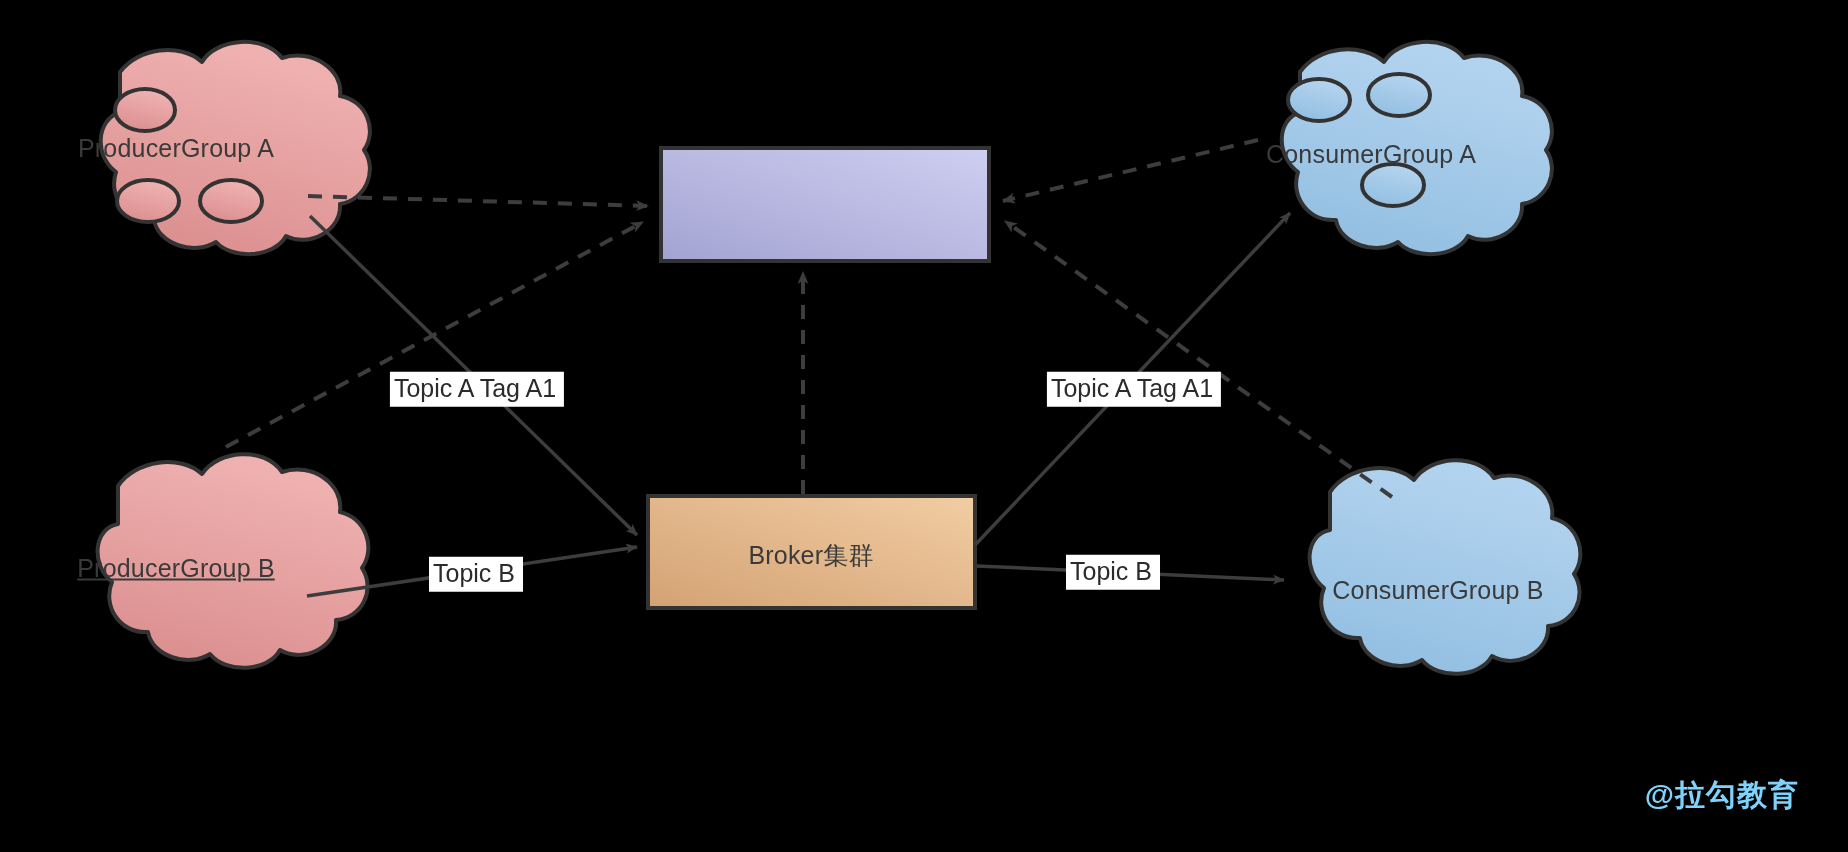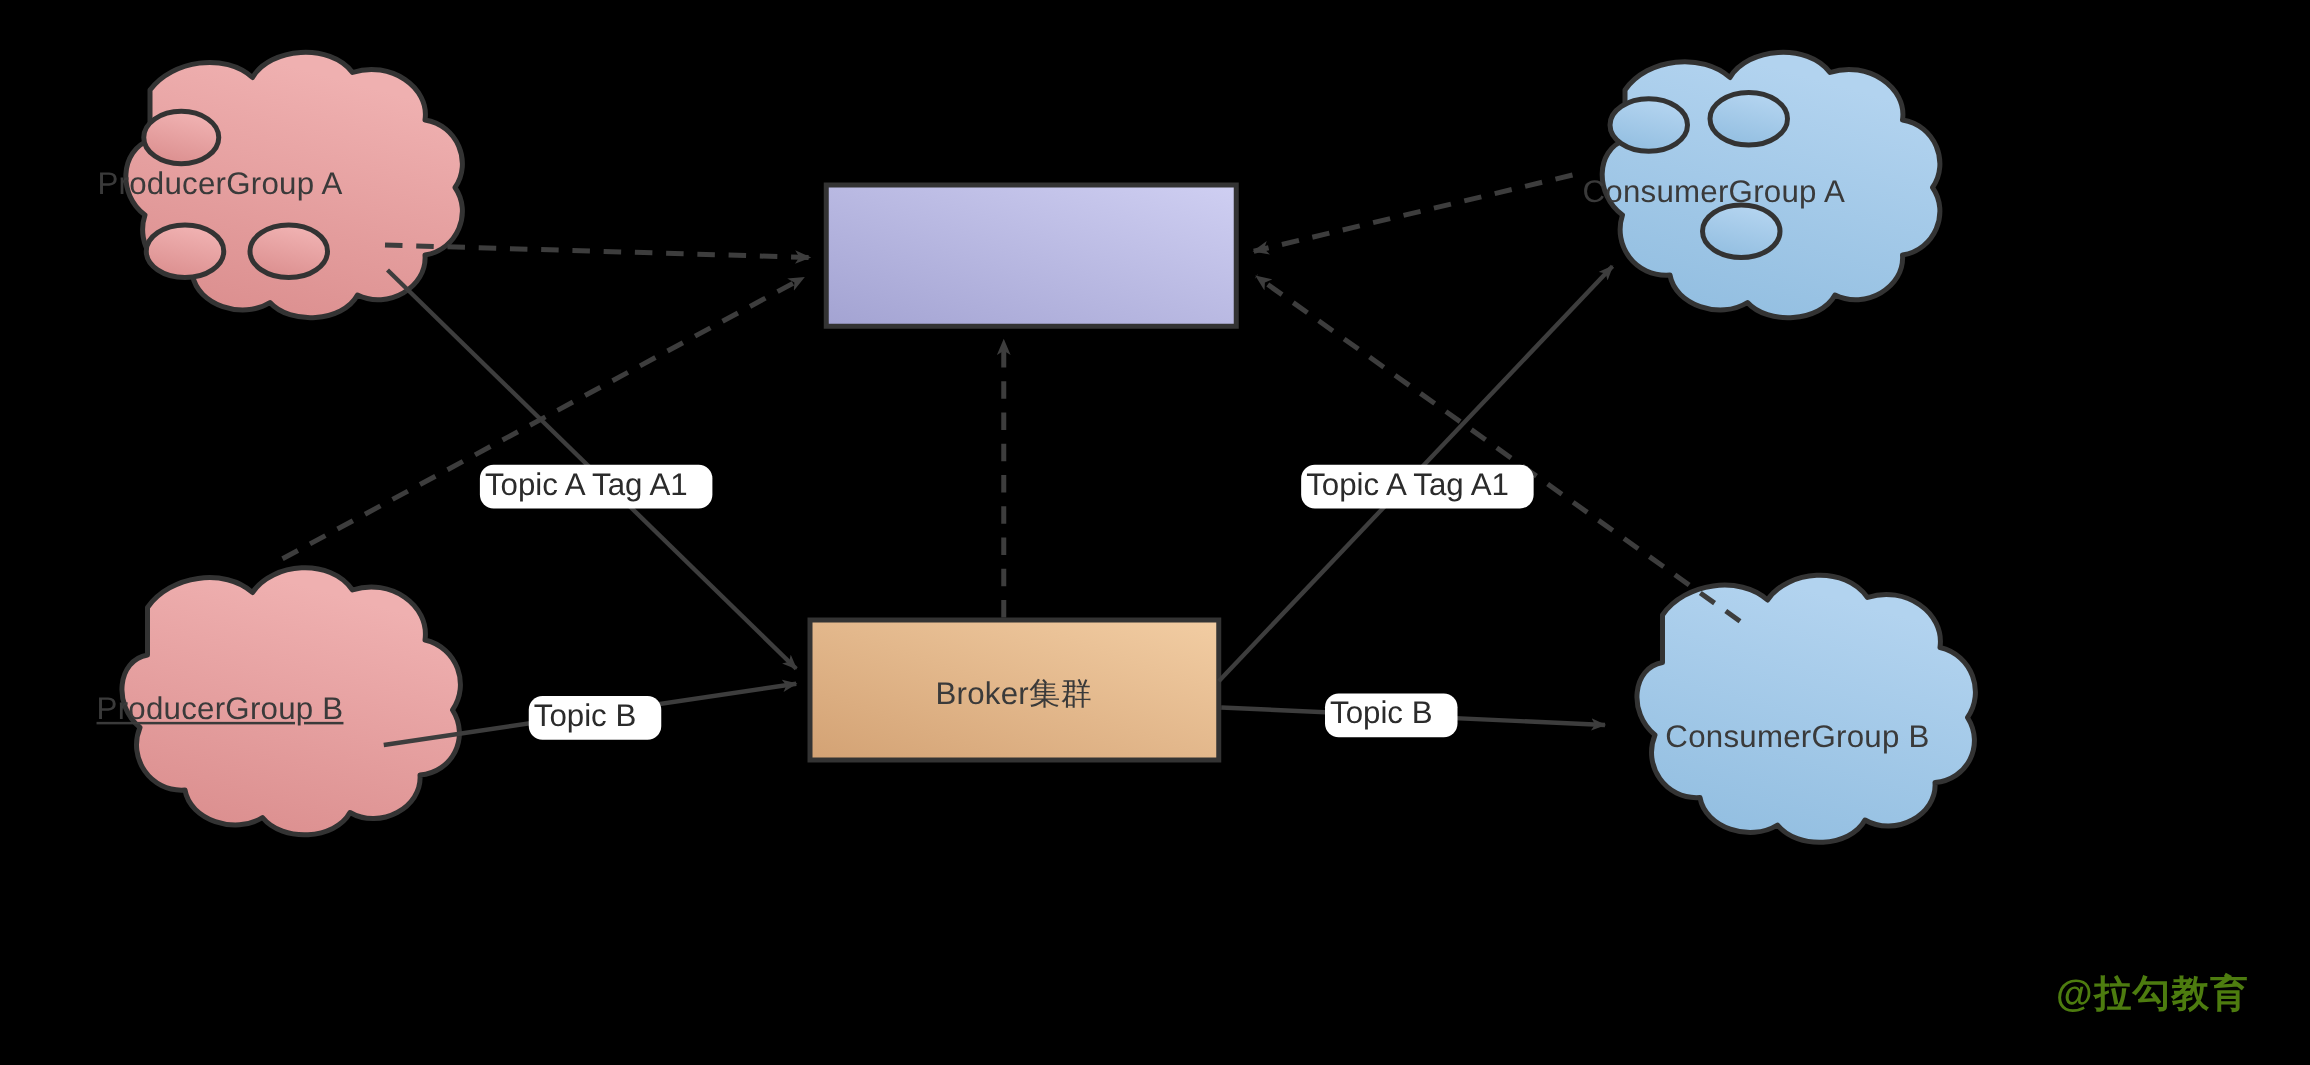--- a/index.html
+++ b/index.html
@@ -16,28 +16,27 @@
     transform:translate(-50%,-50%);
     pointer-events:none;
     letter-spacing:0.2px;
   }
   .edge-label{
     position:absolute;
     background:#ffffff;
     color:#2b2b2b;
     font-size:25px;
     line-height:1.18;
-    padding:2px 20px 3px 4px;
+    padding:2px 8px 3px 4px;
     white-space:nowrap;
     transform:translate(-50%,-50%);
-    border-radius:11px;
   }
   .watermark{
     position:absolute;
-    color:#4d7c0f;
+    color:#7dd3fc;
     font-size:30px;
     font-weight:bold;
     letter-spacing:1px;
     white-space:nowrap;
     transform:translate(-50%,-50%);
     text-shadow:0 1px 2px rgba(0,0,0,.45);
   }
 </style>
 </head>
 <body>

